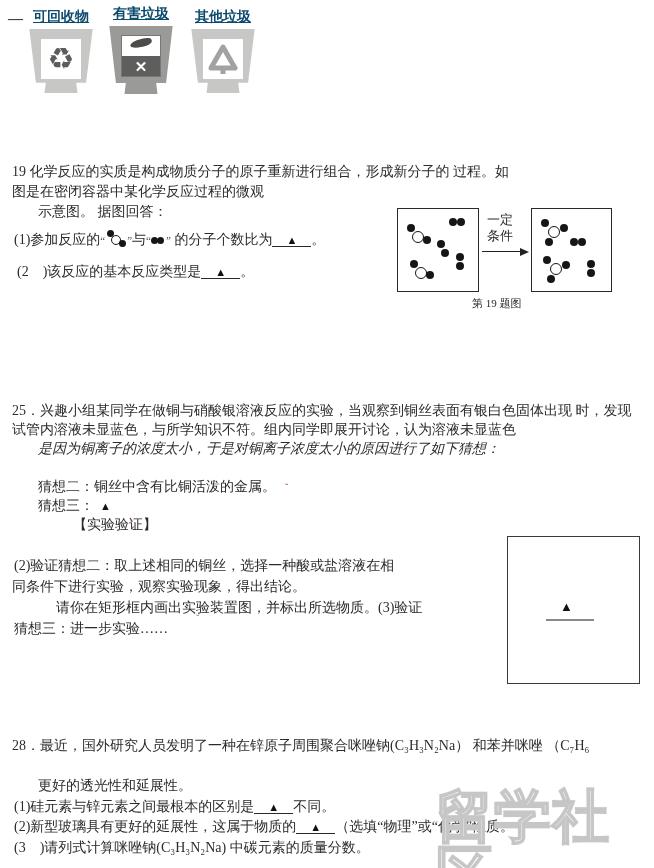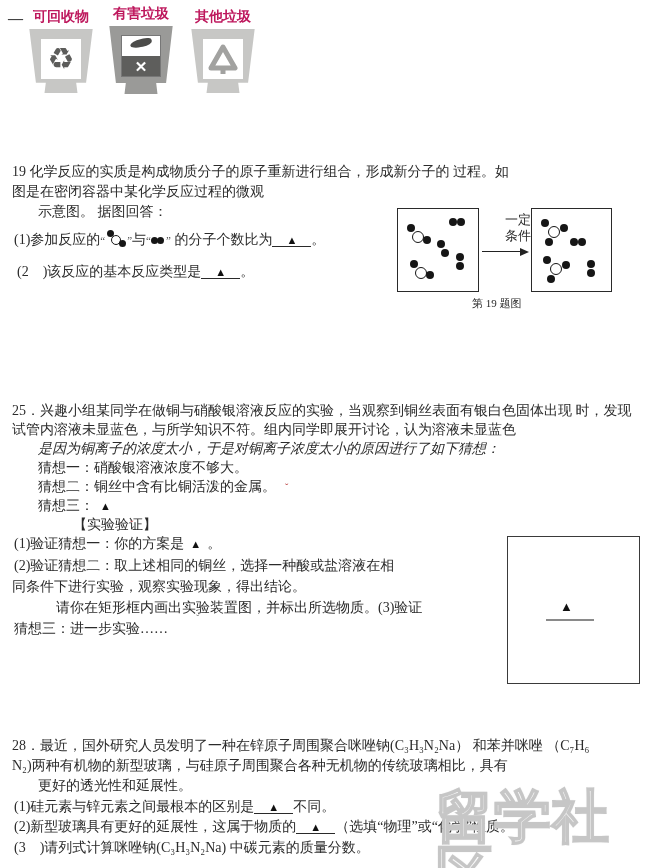--- a/index.html
+++ b/index.html
@@ -7,40 +7,40 @@
     width:654px;height:868px;position:relative;background:#ffffff;overflow:hidden;
     font-family:"Liberation Serif","DejaVu Serif",serif;
     color:#2b2b2b;font-size:14px;
   }
   .abs{position:absolute;}
   .line{position:absolute;white-space:nowrap;line-height:19px;}
 
   
   .dash{position:absolute;left:8px;top:10px;font-weight:bold;font-size:15px;color:#333;}
   .bin{position:absolute;width:66px;}
-  .bin-label{font-weight:bold;font-size:14px;text-align:center;white-space:nowrap;color:#be185d;}
+  .bin-label{font-weight:bold;font-size:14px;text-align:center;white-space:nowrap;color:#0c4a6e;text-decoration:underline;}
   .bin-body{position:relative;margin-top:3px;width:66px;height:64px;
     clip-path:polygon(2% 0,98% 0,88% 84%,73% 84%,75% 100%,25% 100%,27% 84%,12% 84%);}
   .bin-body.light{background:#c7c7c5;}
   .bin-body.dark{background:#9a9a98;}
   .bin-inner{position:absolute;left:13px;top:10px;width:40px;height:40px;background:#fff;
     display:flex;align-items:center;justify-content:center;}
   .recycle-glyph{font-family:"DejaVu Sans",sans-serif;font-size:30px;line-height:30px;color:#5c5c5a;font-weight:bold;}
   .hazard-inner{position:absolute;left:13px;top:9px;width:40px;height:42px;background:#fff;border:1px solid #777;box-sizing:border-box;}
   .hazard-top-glyph{position:absolute;left:8px;top:3px;width:22px;height:8px;background:#4c4c4a;border-radius:60% 40% 50% 50%;transform:rotate(-12deg);}
   .hazard-bottom{position:absolute;left:0;bottom:0;width:100%;height:20px;background:#5e5e5c;
     display:flex;align-items:center;justify-content:center;color:#fff;font-weight:bold;
     font-size:15px;line-height:15px;font-family:"Liberation Sans",sans-serif;}
 
   
   .diag-box{position:absolute;border:1.6px solid #2a2a2a;background:#fff;box-sizing:border-box;}
   .dot{position:absolute;border-radius:50%;background:#161616;}
   .dot8{width:8px;height:8px;}
   .ring{position:absolute;border-radius:50%;border:1.6px solid #161616;background:#fff;width:12px;height:12px;box-sizing:border-box;}
-  .cond{position:absolute;font-size:13px;line-height:16px;text-align:right;white-space:nowrap;}
+  .cond{position:absolute;font-size:13px;line-height:16px;text-align:left;white-space:nowrap;}
   .arrow-line{position:absolute;height:0;border-top:1.6px solid #222;}
   .arrow-head{position:absolute;width:0;height:0;border-left:9px solid #222;border-top:4.5px solid transparent;border-bottom:4.5px solid transparent;}
   .caption{position:absolute;font-size:11px;white-space:nowrap;}
 
   
   .mol-inline{display:inline-block;position:relative;width:22px;height:18px;vertical-align:-4px;}
   .mi-dot{position:absolute;width:7px;height:7px;border-radius:50%;background:#161616;}
   .mi-ring{position:absolute;width:10px;height:10px;border-radius:50%;border:1.4px solid #161616;background:#fff;box-sizing:border-box;}
   .pair-inline{display:inline-block;position:relative;width:15px;height:8px;}
   .tiny-quote{font-size:11px;color:#444;}
@@ -147,47 +147,42 @@
     <span class="dot dot8" style="left:15px;top:66px;"></span>
   <span class="dot dot8" style="left:55px;top:51px;"></span>
     <span class="dot dot8" style="left:55px;top:60px;"></span>
 </div>
 <div class="caption" style="left:472px;top:296px;">第 19 题图</div>
 
 <div class="abs" style="left:12px;top:401px;width:640px;height:240px;">
   <div class="line" style="top:0;left:0;">25．兴趣小组某同学在做铜与硝酸银溶液反应的实验，当观察到铜丝表面有银白色固体出现 时，发现</div>
   <div class="line" style="top:19px;left:0;">试管内溶液未显蓝色，与所学知识不符。组内同学即展开讨论，认为溶液未显蓝色</div>
   <div class="line" style="top:38px;left:26px;font-style:italic;">是因为铜离子的浓度太小，于是对铜离子浓度太小的原因进行了如下猜想：</div>
-  <div class="line" style="top:57px;left:26px;">猜想一：硝酸银溶液浓度不够大。</div>
   <div class="line" style="top:76px;left:26px;">猜想二：铜丝中含有比铜活泼的金属。</div>
   <div class="line" style="top:95px;left:26px;">
     <span>猜想三：</span><span class="tri-plain">▲</span>
   </div>
   <div class="line" style="top:114px;left:28px;margin-left:33px;">【实验验证】</div>
-  <div class="line" style="top:133px;left:2px;">
-    <span>(1)验证猜想一：你的方案是</span><span class="tri-plain">▲</span><span>。</span>
-  </div>
   <div class="line" style="top:154px;left:2px;line-height:21px;">(2)验证猜想二：取上述相同的铜丝，选择一种酸或盐溶液在相</div>
   <div class="line" style="top:175px;left:0;line-height:21px;">同条件下进行实验，观察实验现象，得出结论。</div>
   <div class="line" style="top:196px;left:44px;line-height:21px;">请你在矩形框内画出实验装置图，并标出所选物质。(3)验证</div>
   <div class="line" style="top:217px;left:2px;line-height:21px;">猜想三：进一步实验……</div>
 </div>
 
 <span class="red-mark" style="left:285px;top:482px;">ˇ</span>
 <span class="red-mark" style="left:130px;top:519px;">ˇ</span>
 <span class="red-mark" style="left:196px;top:613px;color:#8a8a8a;">ˇ</span>
 
 <div class="ans-box" style="left:507px;top:536px;width:133px;height:148px;">
   <span class="ans-tri" style="left:52px;top:62px;">▲</span>
   <span class="ans-line" style="left:38px;top:82px;width:48px;"></span>
 </div>
 
 <div class="abs" style="left:12px;top:736px;width:640px;height:120px;text-decoration:underline;">
   <div class="line" style="top:0;left:0;line-height:20px;">28．最近，国外研究人员发明了一种在锌原子周围聚合咪唑钠(C₃H₃N₂Na） 和苯并咪唑 （C₇H₆</div>
-  <div class="line" style="top:20px;left:0;line-height:20px;">N₂)两种有机物的新型玻璃，与硅原子周围聚合各种无机物的传统玻璃相比，具有</div>
   <div class="line" style="top:40px;left:26px;line-height:20px;text-align:right;">更好的透光性和延展性。</div>
   <div class="line" style="top:61px;left:2px;line-height:20px;">
     <span>(1)硅元素与锌元素之间最根本的区别是</span><span class="ublank">▲</span><span>不同。</span>
   </div>
   <div class="line" style="top:81px;left:2px;line-height:20px;">
     <span>(2)新型玻璃具有更好的延展性，这属于物质的</span><span class="ublank">▲</span><span>（选填“物理”或“化学”性质。</span>
   </div>
   <div class="line" style="top:102px;left:2px;line-height:20px;text-align:right;">(3　)请列式计算咪唑钠(C₃H₃N₂Na) 中碳元素的质量分数。</div>
 </div>
 

